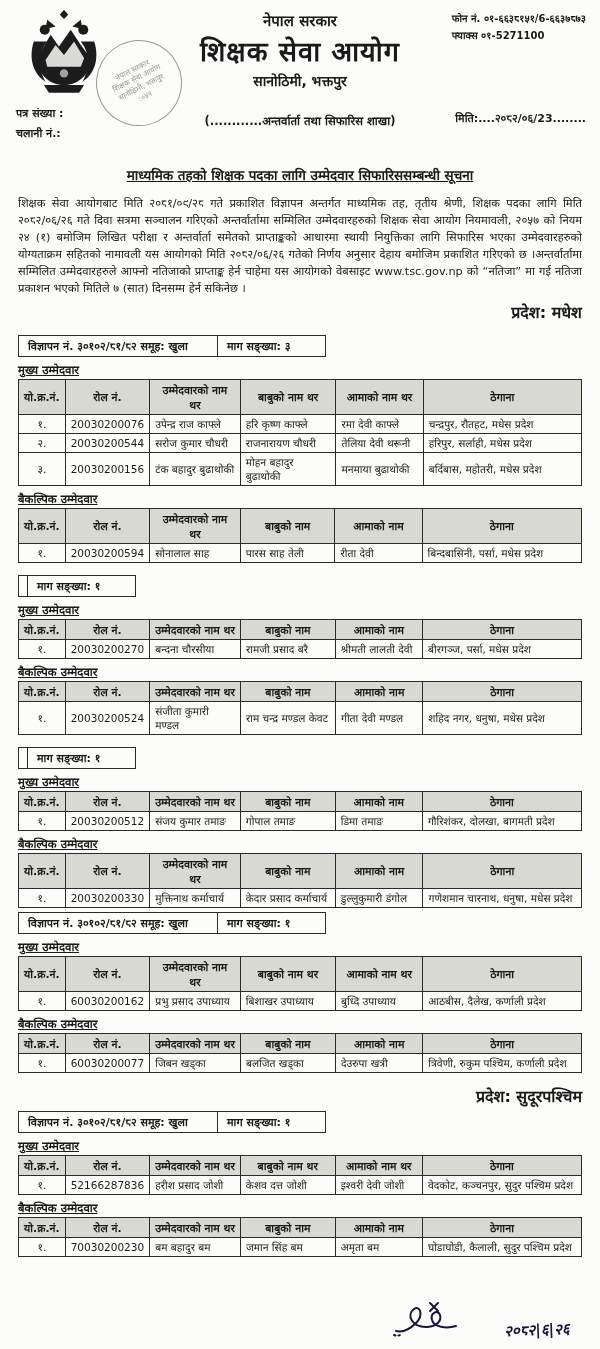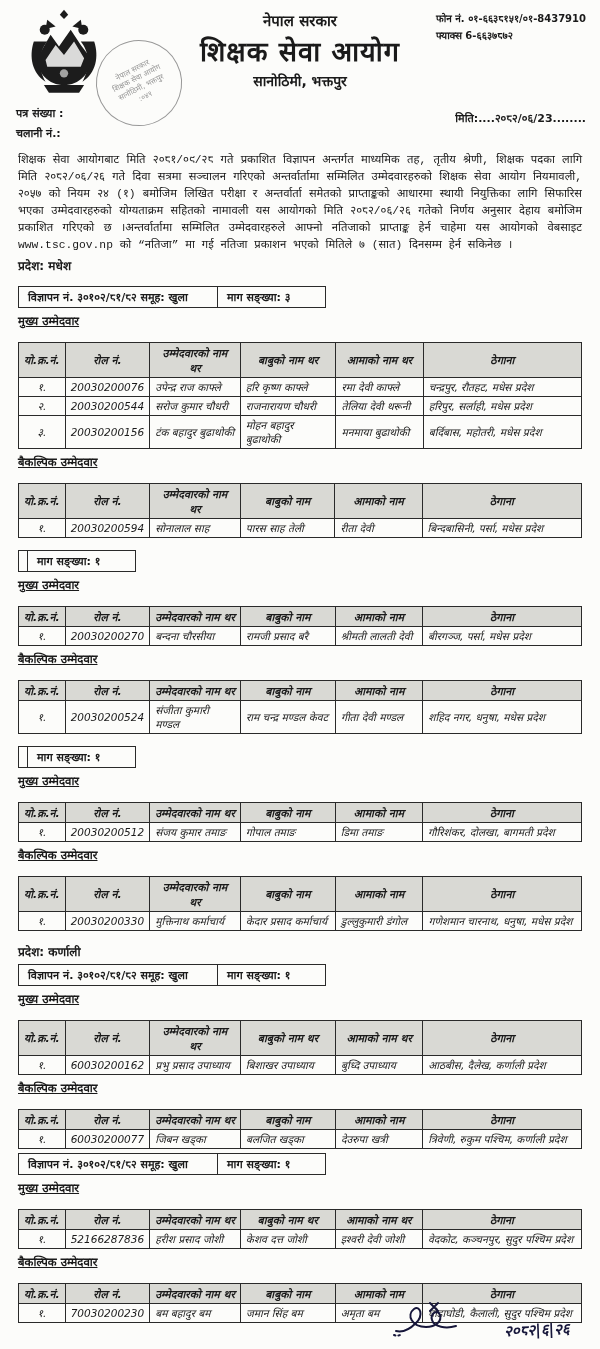--- a/index.html
+++ b/index.html
@@ -23,33 +23,33 @@
   .head-govt { font-size:15px; font-weight:bold; }
   .head-org  { font-size:27px; font-weight:bold; letter-spacing:1px; margin-top:2px; }
   .head-addr { font-size:14px; font-weight:bold; margin-top:2px; }
   .head-contact { position:absolute; right:14px; top:10px; font-size:10px; font-weight:bold; line-height:1.7; text-align:left; }
   .ref-left { position:absolute; left:16px; top:104px; font-size:11px; font-weight:bold; line-height:1.8; }
   .branch-line { position:absolute; left:0; right:0; top:113px; text-align:center; font-size:11.5px; font-weight:bold; }
   .date-line { position:absolute; right:14px; top:110px; font-size:11px; font-weight:bold; }
   
   .content { padding:0 18px; }
   .notice-title { text-align:center; font-size:13.5px; font-weight:bold; text-decoration:underline; margin-top:14px; }
-  .notice-body { margin-top:0; font-size:11.3px; line-height:1.5; text-align:justify;font-family:Liberation Mono, monospace; }
+  .notice-body { margin-top:12px; font-size:11.3px; line-height:1.5; text-align:justify; }
   .subject { text-align:center; font-size:13.5px; font-weight:bold; margin-top:6px; }
   .subject span { text-decoration:underline; }
-  .province { text-align:left; font-size:12px; font-weight:bold; margin-top:3px; }
+  .province { text-align:right; font-size:16px; font-weight:bold; margin-top:3px; }
   .province.spaced { margin-top:12px; margin-bottom:4px; }
   
   .block { margin-top:12px; }
   .adbox { display:inline-flex; border:1.3px solid #2a2a2a; font-size:11px; font-weight:bold; }
   .adbox .adcell { padding:2px 9px 3px; }
   .adbox .adcell.first { min-width:190px; }
   .adbox .adcell.second { border-left:1.3px solid #2a2a2a; min-width:108px;margin-left:8px; }
   .group-label { font-size:11.5px; font-weight:bold; text-decoration:underline; margin-top:5px; }
-  table.cand { width:100%; border-collapse:collapse; margin-top:14px;font-style:italic; }
+  table.cand { width:100%; border-collapse:collapse; margin-top:2px; }
   table.cand th, table.cand td { border:1px solid #2a2a2a; padding:2px 5px; }
   table.cand th { background:#d9d9d4; font-size:10.8px; font-weight:bold; text-align:center; height:20px; }
   table.cand td { font-size:10.5px; height:19px; text-align:left; }
   table.cand td.c-center { text-align:center; }
   
   .sign-wrap { position:absolute; right:30px; bottom:6px; width:180px; height:52px; }
   .sign-date { position:absolute; right:0; bottom:4px; font-size:15px; font-weight:bold; font-style:italic; color:#16163a; transform:rotate(-2deg); }
   .sign-svg { position:absolute; left:0; bottom:0; }
 </style>
 </head>
@@ -83,33 +83,35 @@
       <span>:०४१</span>
     </div>
 
     <div class="head-center">
       <div class="head-govt">नेपाल सरकार</div>
       <div class="head-org">शिक्षक सेवा आयोग</div>
       <div class="head-addr">सानोठिमी, भक्तपुर</div>
     </div>
 
     <div class="head-contact">
-      <div>फोन नं. ०१-६६३८१५१/०१-8437910</div>
-      <div>फ्याक्स 6-६६३७८७२</div>
+      <div>फोन नं. ०१-६६३८१५१/6-६६३७८७३</div>
+      <div>फ्याक्स ०१-5271100</div>
     </div>
 
     <div class="ref-left">
       <div>पत्र संख्या :</div>
       <div>चलानी नं.:</div>
     </div>
 
+    <div class="branch-line">(............अन्तर्वार्ता तथा सिफारिस शाखा)</div>
     <div class="date-line">मिति:....२०८२/०६/23........</div>
   </div>
 
   <div class="content">
+    <div class="notice-title">माध्यमिक तहको शिक्षक पदका लागि उम्मेदवार सिफारिससम्बन्धी सूचना</div>
     <p class="notice-body">शिक्षक सेवा आयोगबाट मिति २०८१/०९/२८ गते प्रकाशित विज्ञापन अन्तर्गत माध्यमिक तह, तृतीय श्रेणी,  शिक्षक पदका लागि मिति २०८२/०६/२६ गते दिवा सत्रमा सञ्चालन गरिएको अन्तर्वार्तामा सम्मिलित उम्मेदवारहरुको शिक्षक सेवा आयोग नियमावली, २०५७ को नियम २४ (१) बमोजिम लिखित परीक्षा र अन्तर्वार्ता समेतको प्राप्ताङ्कको आधारमा स्थायी नियुक्तिका लागि सिफारिस भएका उम्मेदवारहरुको योग्यताक्रम सहितको नामावली यस आयोगको मिति २०८२/०६/२६ गतेको निर्णय अनुसार देहाय बमोजिम प्रकाशित गरिएको छ ।अन्तर्वार्तामा सम्मिलित उम्मेदवारहरुले आफ्नो नतिजाको प्राप्ताङ्क हेर्न चाहेमा यस आयोगको वेबसाइट www.tsc.gov.np को “नतिजा” मा गई नतिजा प्रकाशन भएको मितिले ७ (सात) दिनसम्म हेर्न सकिनेछ ।</p>
 
     <div class="province">प्रदेश: मधेश</div>
 
     <div class="block">
       <div class="adbox">
         <span class="adcell first">विज्ञापन नं. ३०१०२/८१/८२ समूह: खुला</span>
         <span class="adcell second">माग सङ्ख्या: ३</span>
       </div>
       <div class="group-label">मुख्य उम्मेदवार</div>
@@ -321,21 +323,20 @@
               <td>20030200330</td>
               <td>मुक्तिनाथ कर्माचार्य</td>
               <td>केदार प्रसाद कर्माचार्य</td>
               <td>डुल्लुकुमारी डंगोल</td>
               <td>गणेशमान चारनाथ, धनुषा, मधेस प्रदेश</td>
             </tr>
           </tbody>
         </table>
     </div>
 
-    <div class="province spaced">प्रदेश: कर्णाली</div>
 
     <div class="block" style="margin-top:4px;">
       <div class="adbox">
         <span class="adcell first">विज्ञापन नं. ३०१०२/८१/८२ समूह: खुला</span>
         <span class="adcell second">माग सङ्ख्या: १</span>
       </div>
       <div class="group-label">मुख्य उम्मेदवार</div>
       <table class="cand">
           <colgroup>
             <col style="width: 7%;">
@@ -392,20 +393,21 @@
               <td>60030200077</td>
               <td>जिबन खड्का</td>
               <td>बलजित खड्का</td>
               <td>देउरुपा खत्री</td>
               <td>त्रिवेणी, रुकुम पश्चिम, कर्णाली प्रदेश</td>
             </tr>
           </tbody>
         </table>
     </div>
 
+    <div class="province spaced">प्रदेश: सुदूरपश्चिम</div>
 
     <div class="block" style="margin-top:4px;">
       <div class="adbox">
         <span class="adcell first">विज्ञापन नं. ३०१०२/८१/८२ समूह: खुला</span>
         <span class="adcell second">माग सङ्ख्या: १</span>
       </div>
       <div class="group-label">मुख्य उम्मेदवार</div>
       <table class="cand">
           <colgroup>
             <col style="width: 7%;">

